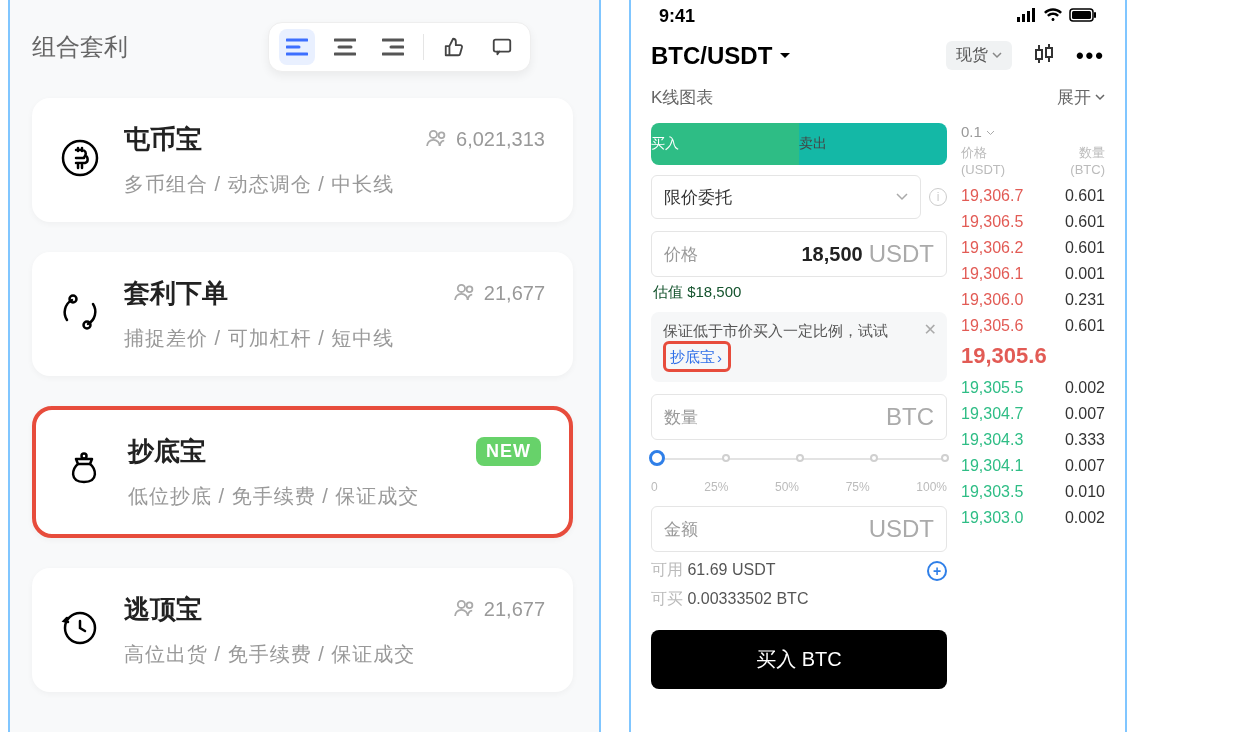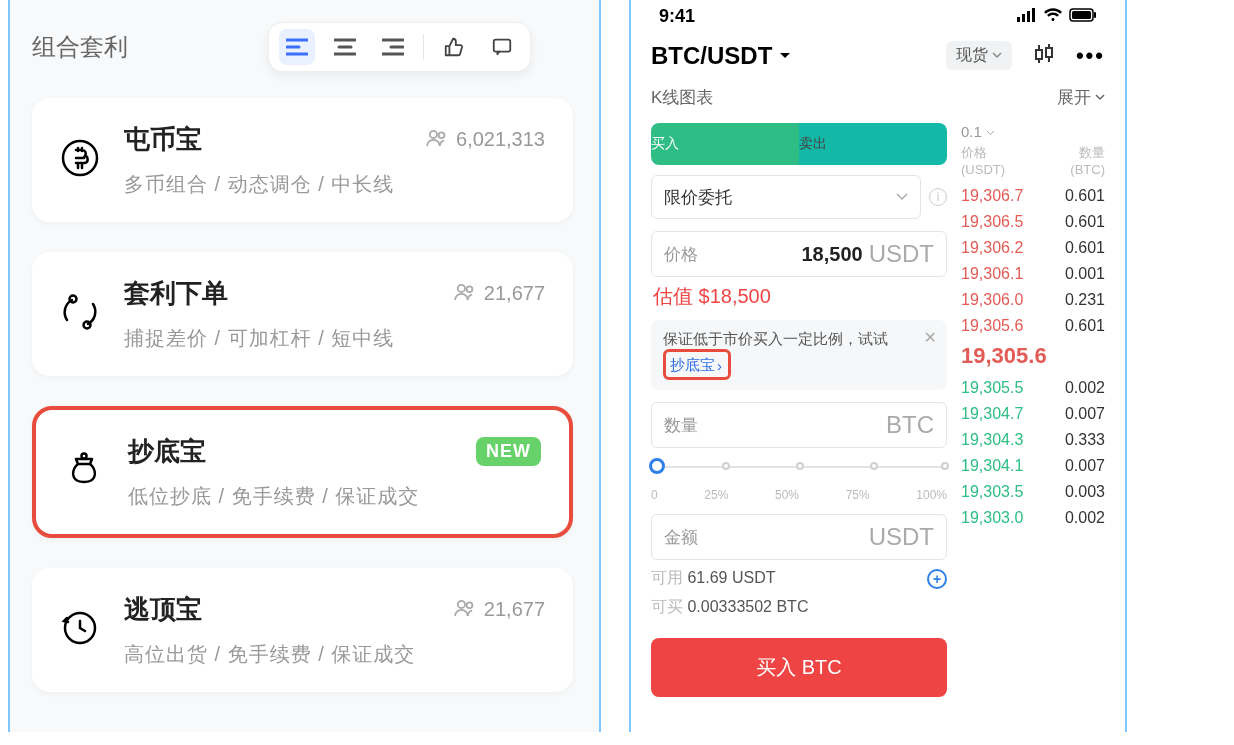--- a/index.html
+++ b/index.html
@@ -113,21 +113,21 @@
       position: relative;
     }
     .input-box {
       border: 1px solid #e5e5e5; border-radius: 6px; height: 46px;
       display: flex; align-items: center; padding: 0 12px; font-size: 17px;
       margin-bottom: 6px;
     }
     .input-box .lbl { color: #999; }
     .input-box .val { flex: 1; text-align: right; font-weight: 600; color: #222; font-size: 20px; }
     .input-box .unit { color: #aaa; margin-left: 6px; font-size: 24px; }
-    .est { color: #ef4444; font-size: 20px; margin-bottom: 10px; padding-left: 2px; }
+    .est { color: #14532d; font-size: 15px; margin-bottom: 10px; padding-left: 2px; }
 
     .tip-box {
       background: #f6f7f8; border-radius: 8px; padding: 10px 12px 10px 12px;
       font-size: 15px; color: #555; position: relative; margin-bottom: 12px;
     }
     .tip-close { position: absolute; top: 8px; right: 10px; color: #aaa; font-size: 16px; cursor: pointer; }
     .tip-link { color: #2f6fe8; cursor: pointer; display: inline-flex; align-items: center; gap: 2px; margin-top: 2px; }
     .tip-link-wrap { display:inline-block; border: 3px solid #e74c3c; border-radius: 6px; padding: 2px 6px 2px 4px; }
 
     .slider { position: relative; height: 28px; margin: 8px 0 4px; }
@@ -137,21 +137,21 @@
       position: absolute; top: 2px; left: -2px; width: 16px; height: 16px;
       border: 3px solid #2f7fe8; background: #fff; border-radius: 50%;
     }
     .slider-labels { display: flex; justify-content: space-between; font-size: 12px; color: #bbb; margin-bottom: 12px; }
 
     .avail-row { display: flex; justify-content: space-between; align-items: center; font-size: 16px; color: #555; margin-top: 8px; }
     .avail-row .plus { width: 20px; height: 20px; border: 2px solid #2f7fe8; color: #2f7fe8; border-radius: 50%; display: flex; align-items: center; justify-content: center; font-size: 14px; font-weight: 700; cursor: pointer; }
     .canbuy { font-size: 16px; color: #555; margin-top: 8px; }
 
     .buy-btn {
-      margin-top: 20px; background: #ef4444; color: #fff; text-align: center;
+      margin-top: 20px; background: #000000; color: #fff; text-align: center;
       padding: 16px 12px; border-radius: 8px; font-size: 20px; cursor: pointer;
     }
 
     
     .orderbook { flex: 1; }
     .ob-top { display: flex; justify-content: space-between; font-size: 15px; color: #999; margin-bottom: 4px; }
     .ob-hdr { display: flex; justify-content: space-between; font-size: 13px; color: #bbb; margin-bottom: 6px; }
     .ob-row { display: flex; justify-content: space-between; font-size: 16px; padding: 4px 0; }
     .ob-row .p { }
     .ob-row .q { color: #333; }
@@ -493,21 +493,21 @@
             <div class="ob-row bid">
               <span class="p">19,304.3</span>
               <span class="q">0.333</span>
             </div>
             <div class="ob-row bid">
               <span class="p">19,304.1</span>
               <span class="q">0.007</span>
             </div>
             <div class="ob-row bid">
               <span class="p">19,303.5</span>
-              <span class="q">0.003</span>
+              <span class="q">0.010</span>
             </div>
             <div class="ob-row bid">
               <span class="p">19,303.0</span>
               <span class="q">0.002</span>
             </div>
           </div>
       </div>
     </div>
   </div>
 </div>

